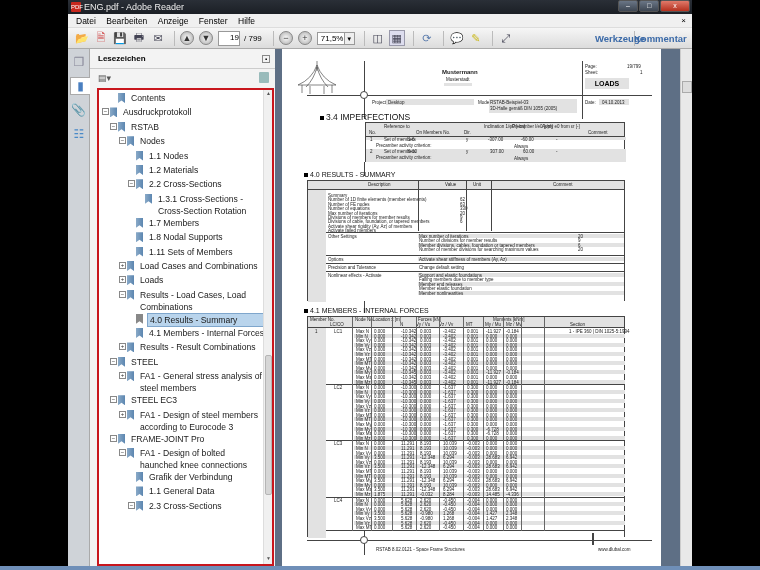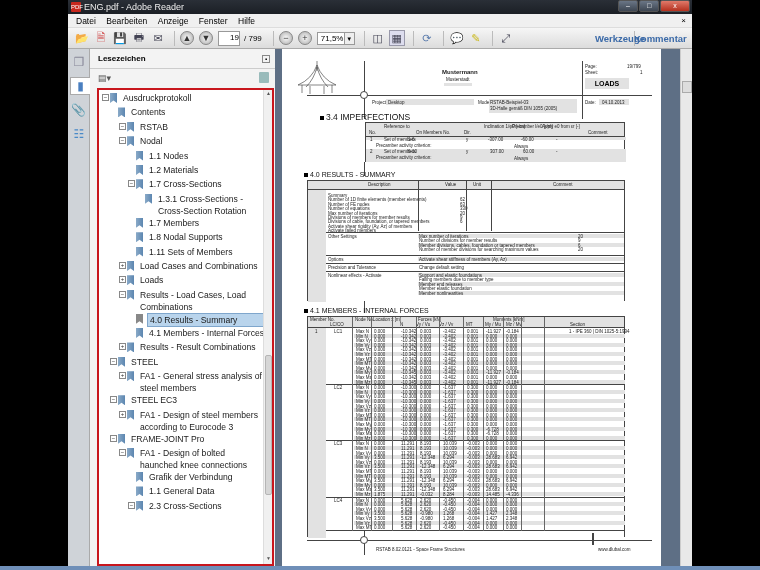--- a/index.html
+++ b/index.html
@@ -127,54 +127,54 @@
       <div class="x">▪</div>
     </div>
     <div class="panel-tools">
       <span class="opt">▤▾</span>
       <div class="bk"></div>
     </div>
 
     <div class="tree">
       <div class="tree-inner" id="tree">
 
+        <div class="node" style="padding-left:11px">
+            <span class="noexp"></span>
+            <span class="bm"></span>
+            <span class="lbl">Contents</span>
+          </div>
         <div class="node" style="padding-left:3px">
             <span class="exp">−</span>
             <span class="bm"></span>
             <span class="lbl">Ausdruckprotokoll</span>
           </div>
         <div class="node" style="padding-left:11px">
-            <span class="noexp"></span>
-            <span class="bm"></span>
-            <span class="lbl">Contents</span>
+            <span class="exp">−</span>
+            <span class="bm"></span>
+            <span class="lbl">RSTAB</span>
           </div>
         <div class="node" style="padding-left:20px">
             <span class="exp">−</span>
             <span class="bm"></span>
-            <span class="lbl">RSTAB</span>
-          </div>
-        <div class="node" style="padding-left:20px">
-            <span class="exp">−</span>
-            <span class="bm"></span>
-            <span class="lbl">Nodal</span>
+            <span class="lbl">Nodes</span>
           </div>
         <div class="node" style="padding-left:29px">
             <span class="noexp"></span>
             <span class="bm"></span>
             <span class="lbl">1.1 Nodes</span>
           </div>
         <div class="node" style="padding-left:29px">
             <span class="noexp"></span>
             <span class="bm"></span>
             <span class="lbl">1.2 Materials</span>
           </div>
         <div class="node" style="padding-left:29px">
             <span class="exp">−</span>
             <span class="bm"></span>
-            <span class="lbl">1.7 Cross-Sections</span>
+            <span class="lbl">2.2 Cross-Sections</span>
           </div>
         <div class="node" style="padding-left:38px;width:160px">
             <span class="noexp"></span>
             <span class="bm"></span>
             <span class="lbl">1.3.1 Cross-Sections - Cross-Section Rotation</span>
           </div>
         <div class="node" style="padding-left:29px">
             <span class="noexp"></span>
             <span class="bm"></span>
             <span class="lbl">1.7 Members</span>

